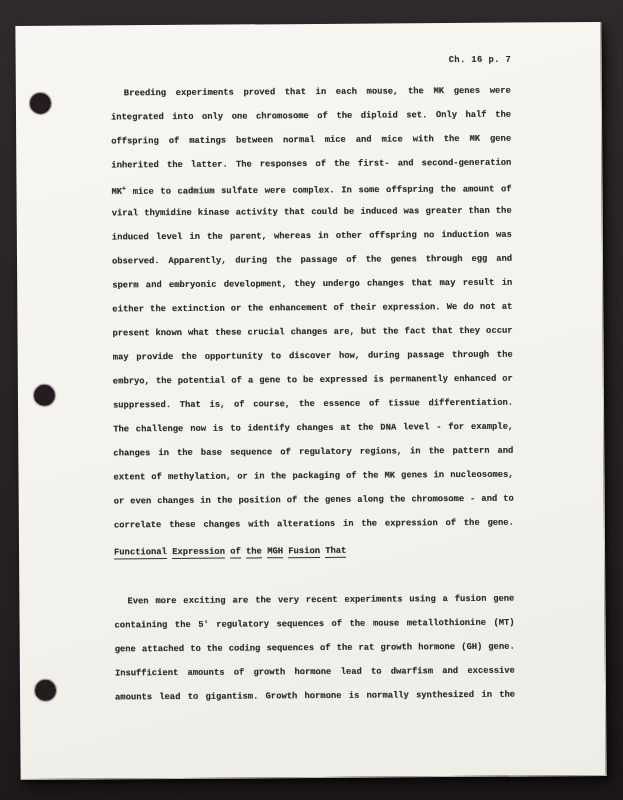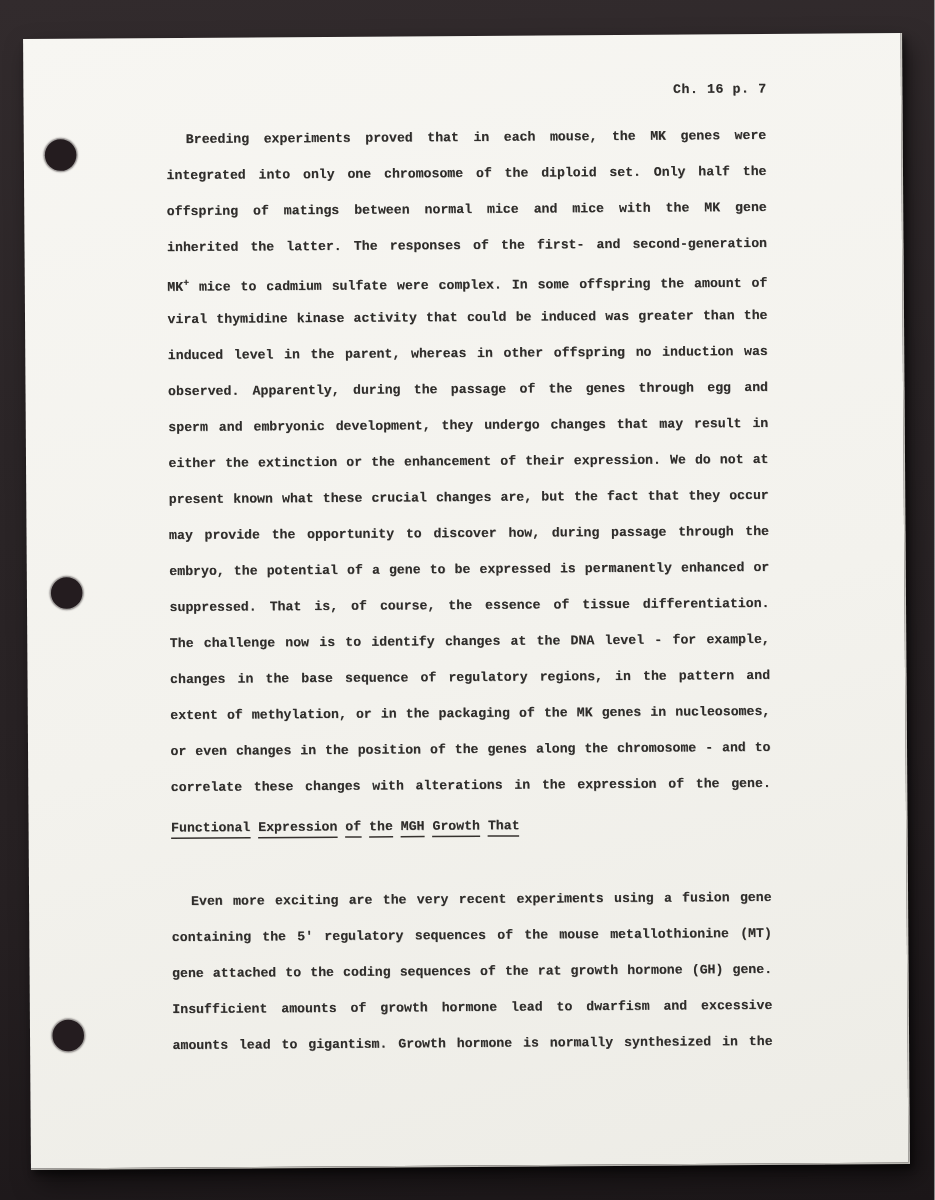--- a/index.html
+++ b/index.html
@@ -98,20 +98,20 @@
       <div class="text-line"><span>either the extinction or the enhancement of their expression.  We do not at</span></div>
       <div class="text-line"><span>present known what these crucial changes are, but the fact that they occur</span></div>
       <div class="text-line"><span>may provide the opportunity to discover how, during passage through the</span></div>
       <div class="text-line"><span>embryo, the potential of a gene to be expressed is permanently enhanced or</span></div>
       <div class="text-line"><span>suppressed.  That is, of course, the essence of tissue differentiation.</span></div>
       <div class="text-line"><span>The challenge now is to identify changes at the DNA level - for example,</span></div>
       <div class="text-line"><span>changes in the base sequence of regulatory regions, in the pattern and</span></div>
       <div class="text-line"><span>extent of methylation, or in the packaging of the MK genes in nucleosomes,</span></div>
       <div class="text-line"><span>or even changes in the position of the genes along the chromosome - and to</span></div>
       <div class="text-line"><span>correlate these changes with alterations in the expression of the gene.</span></div>
-      <div class="heading-line"><span class="hword">Functional</span> <span class="hword">Expression</span> <span class="hword">of</span> <span class="hword">the</span> <span class="hword">MGH</span> <span class="hword">Growth</span> <span class="hword">That</span></div>
+      <div class="heading-line"><span class="hword">Functional</span> <span class="hword">Expression</span> <span class="hword">of</span> <span class="hword">the</span> <span class="hword">MGH</span> <span class="hword">Fusion</span> <span class="hword">That</span></div>
       <div class="text-line indent"><span>Even more exciting are the very recent experiments using a fusion gene</span></div>
       <div class="text-line"><span>containing the 5' regulatory sequences of the mouse metallothionine (MT)</span></div>
       <div class="text-line"><span>gene attached to the coding sequences of the rat growth hormone (GH) gene.</span></div>
       <div class="text-line"><span>Insufficient amounts of growth hormone lead to dwarfism and excessive</span></div>
       <div class="text-line"><span>amounts lead to gigantism.  Growth hormone is normally synthesized in the</span></div>
     </div>
 </div>
 
 </body></html>

